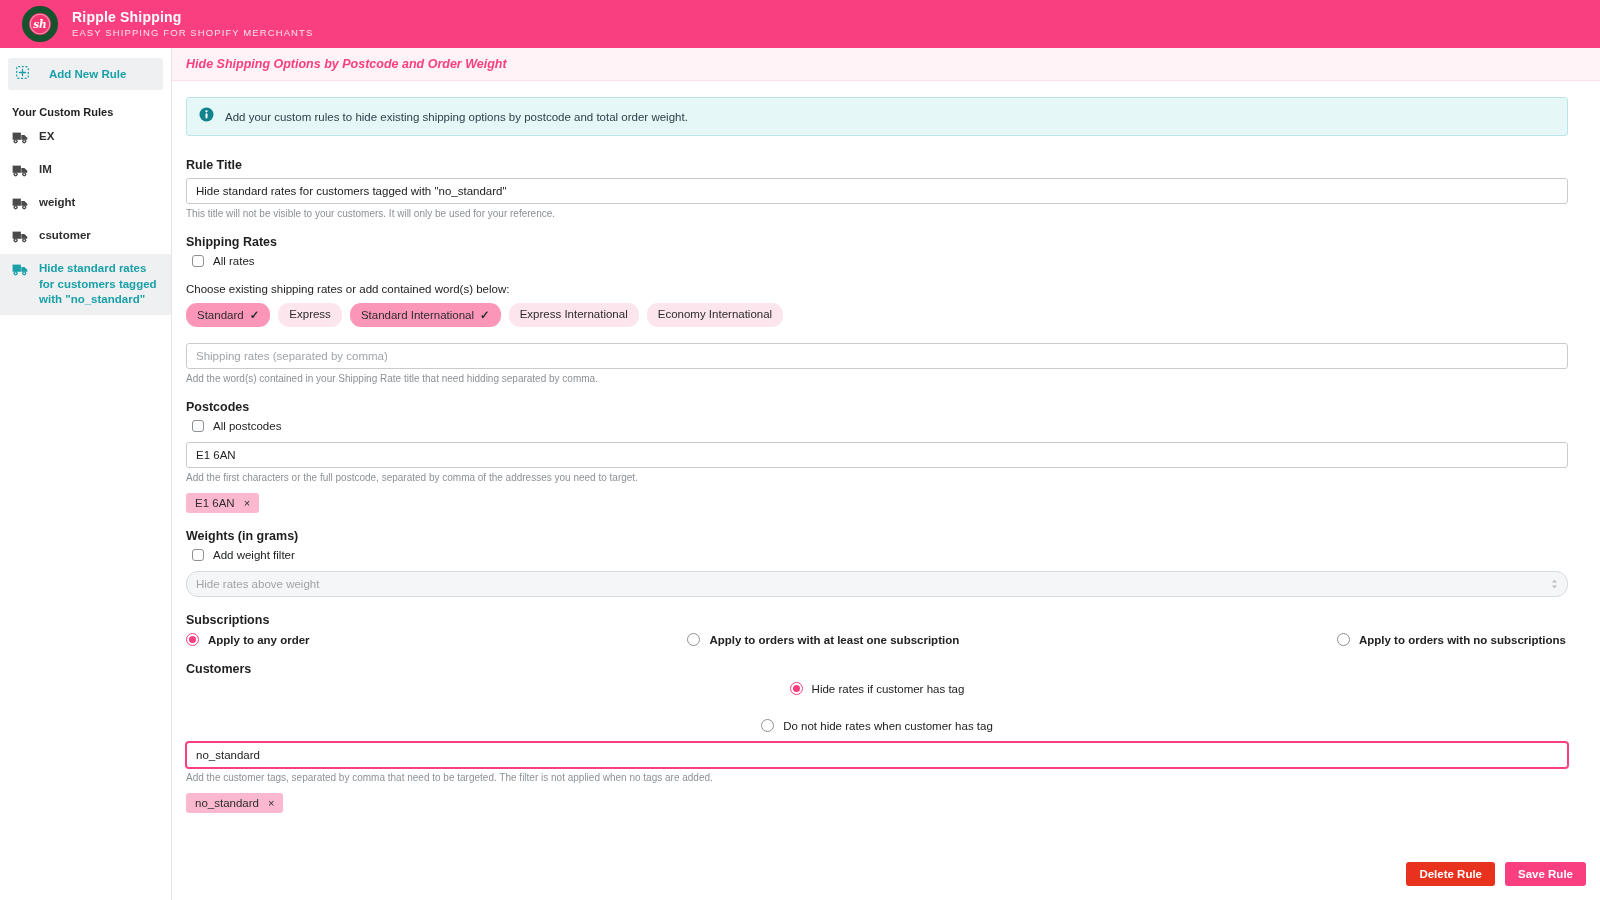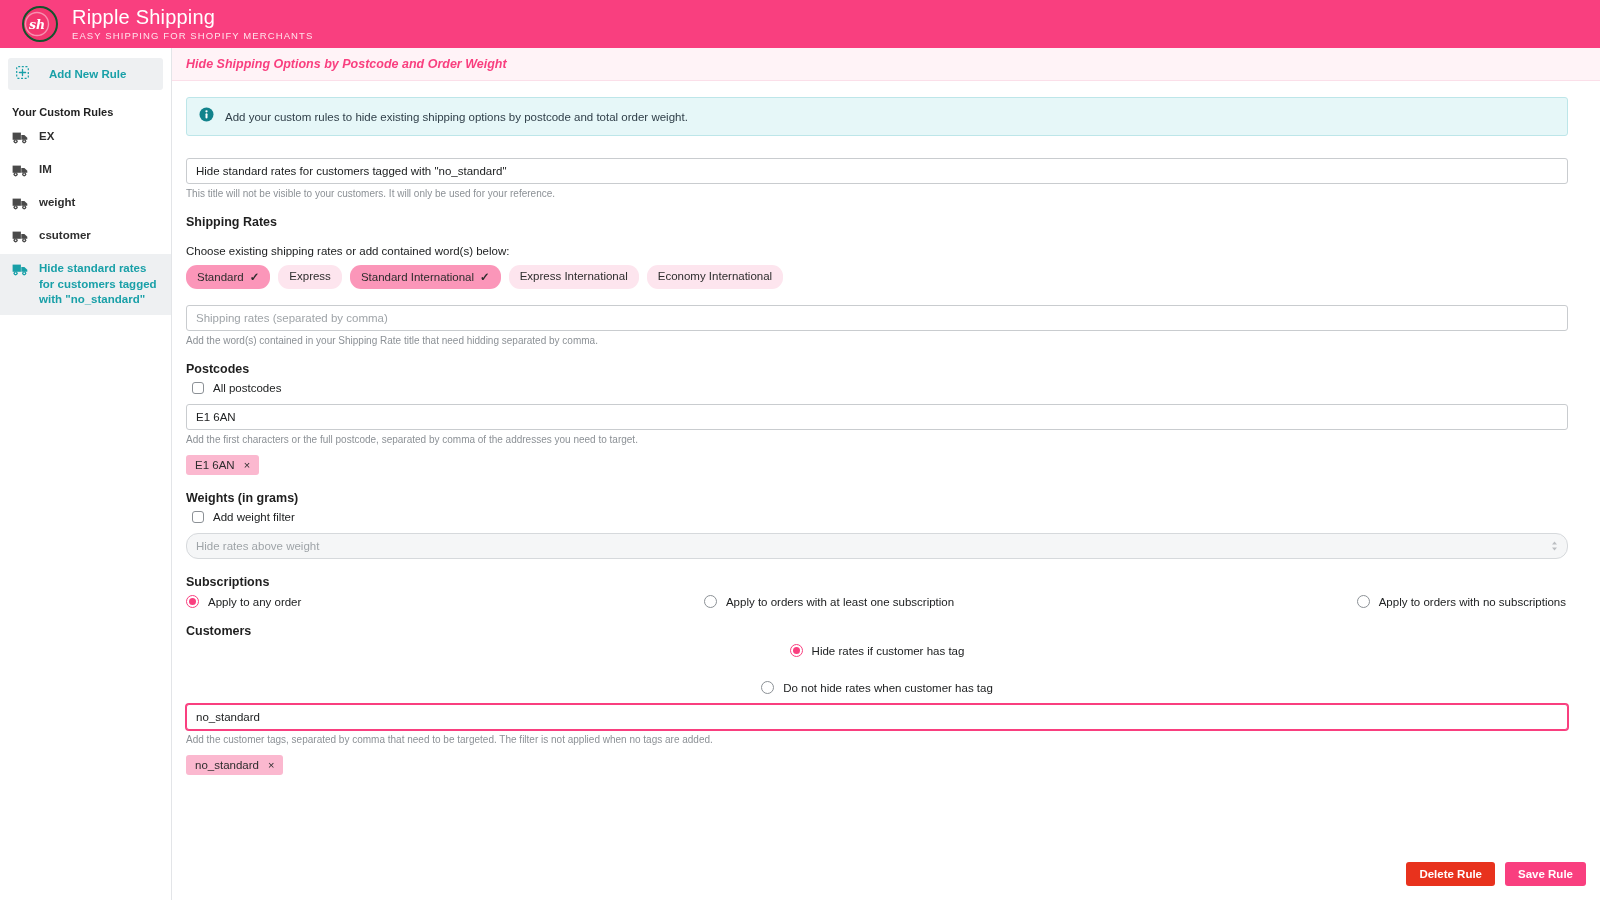--- a/index.html
+++ b/index.html
@@ -16,29 +16,29 @@
   .app-header {
     height:48px;
     background:#f93f7f;
     display:flex;
     align-items:center;
     padding:0 0 0 22px;
   }
   .logo-mark {
     width:36px; height:36px; border-radius:50%;
     background:#f2366f;
-    border:2px solid #14532d;
+    border:7px solid #14532d;
     display:flex; align-items:center; 
     margin-right:14px;
     flex:0 0 auto;
   }
   .logo-mark svg { display:block; }
   .brand-text { line-height:1.05; }
   .brand-title {
-    font-size:20px; font-weight:normal; color:#ffffff;
+    font-size:14px; font-weight:bold; color:#ffffff;
     letter-spacing:0.2px;
   }
   .brand-sub {
     font-size:9.5px; color:#ffe3ec; letter-spacing:1.1px;
     margin-top:3px; font-weight:500;
   }
 
   
   .shell { display:flex; height:852px; }
 
@@ -185,21 +185,21 @@
   }
   .radio.checked { border:1.5px solid #f93f7f; }
   .radio.checked::after {
     content:""; width:7px; height:7px; border-radius:50%;
     background:#f93f7f;
   }
   .radio-label { font-size:11.5px; color:#202223; }
 
   .radio-group-spread {
     display:flex; justify-content:space-between; align-items:center;
-    margin-top:6px; padding-right:2px;
+    margin-top:6px; padding-right:2px;font-weight:bold;
   }
   .radio-group-left { display:flex; gap:24px; align-items:center; margin-top:6px;flex-direction:column; }
 
   .section-gap { margin-top:16px; }
 
   .actions {
     position:absolute; right:14px; bottom:14px;
     display:flex; gap:10px;
   }
   .btn {
@@ -316,25 +316,30 @@
           <svg width="15" height="15" viewBox="0 0 15 15" aria-hidden="true">
             <circle cx="7.5" cy="7.5" r="7" fill="#12838c"></circle>
             <circle cx="7.5" cy="4.3" r="1.15" fill="#ffffff"></circle>
             <rect x="6.5" y="6.3" width="2" height="5.2" rx="1" fill="#ffffff"></rect>
           </svg>
         </span>
         <span class="info-text">Add your custom rules to hide existing shipping options by postcode and total order weight.</span>
       </div>
 
       
+      <div class="field-label">Rule Title</div>
       <input class="text-input" type="text" value="Hide standard rates for customers tagged with &quot;no_standard&quot;" style="">
       <div class="help-text">This title will not be visible to your customers. It will only be used for your reference.</div>
 
       
       <div class="field-label section-gap">Shipping Rates</div>
+      <div class="check-row">
+        <span class="checkbox"></span>
+        <span class="check-label">All rates</span>
+      </div>
       <div class="sub-label">Choose existing shipping rates or add contained word(s) below:</div>
       <div class="chips" id="rate-chips">
           <span class="chip selected"><span>Standard</span><span class="tick">✓</span></span>
           <span class="chip"><span>Express</span></span>
           <span class="chip selected"><span>Standard International</span><span class="tick">✓</span></span>
           <span class="chip"><span>Express International</span></span>
           <span class="chip"><span>Economy International</span></span>
         </div>
       <input class="text-input" type="text" placeholder="Shipping rates (separated by comma)" style="">
       <div class="help-text">Add the word(s) contained in your Shipping Rate title that need hidding separated by comma.</div>

